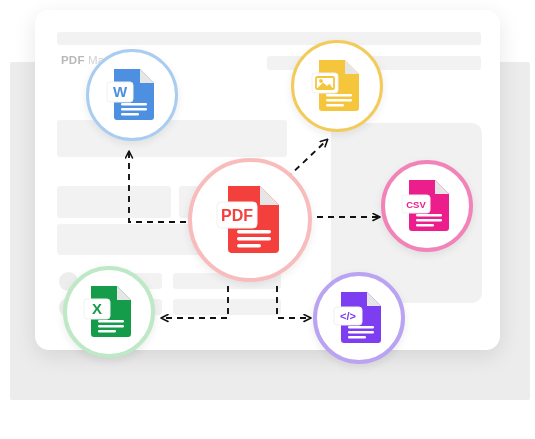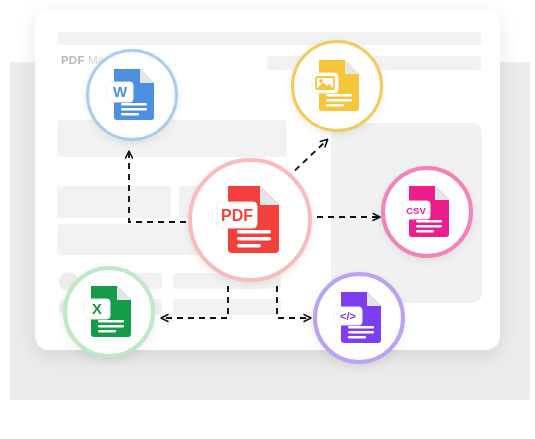--- a/index.html
+++ b/index.html
@@ -47,21 +47,21 @@
     background:#ffffff;
     display:flex;align-items:center;justify-content:center;
     box-sizing:border-box;
     box-shadow:0 3px 9px rgba(0,0,0,.08);
   }
   .node svg{display:block;}
 
   .n-word  {left:86px; top:49px;  width:92px; height:92px;  border:3px solid #a8cdf0;}
   .n-image {left:291px;top:40px;  width:92px; height:92px;  border:3px solid #f2cb5a;}
   .n-pdf   {left:188px;top:158px; width:124px;height:124px; border:4px solid #f8bcbc;}
-  .n-csv   {left:381px;top:166px; width:92px; height:92px;  border:4px solid #f283b9;}
+  .n-csv   {left:381px;top:160px; width:92px; height:92px;  border:4px solid #f283b9;}
   .n-excel {left:63px; top:266px; width:92px; height:92px;  border:4px solid #bfe8c6;}
   .n-code  {left:313px;top:272px; width:92px; height:92px;  border:4px solid #b9a3f2;}
 </style>
 </head>
 <body>
 
 <div id="stage">
 
   <div class="backdrop"></div>
 

